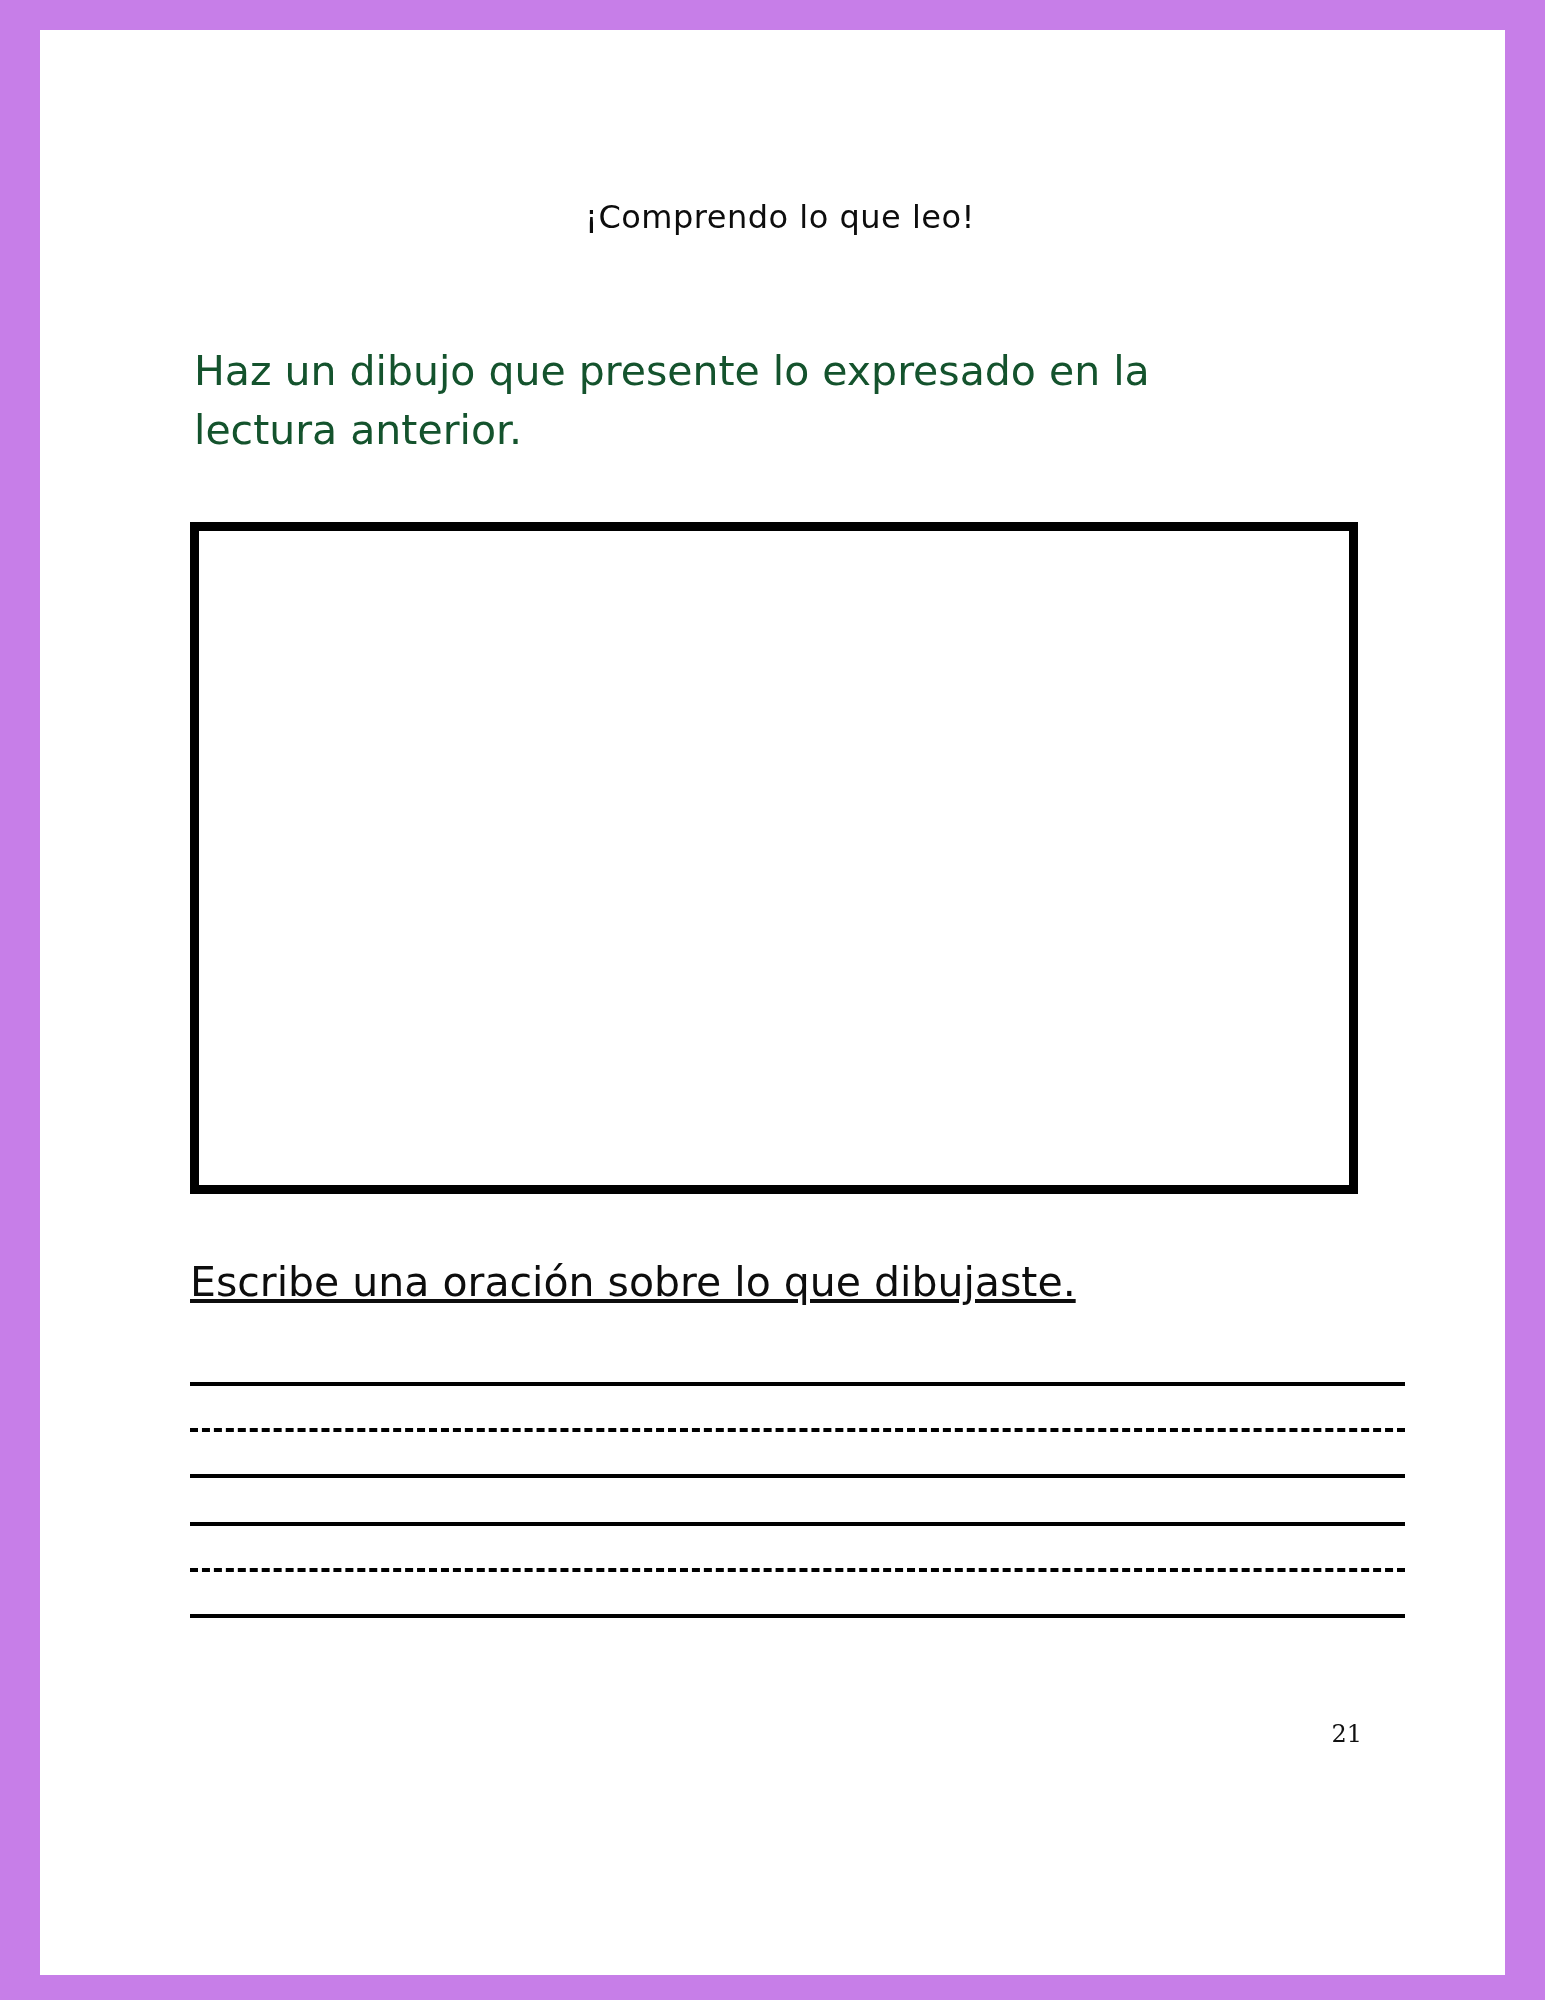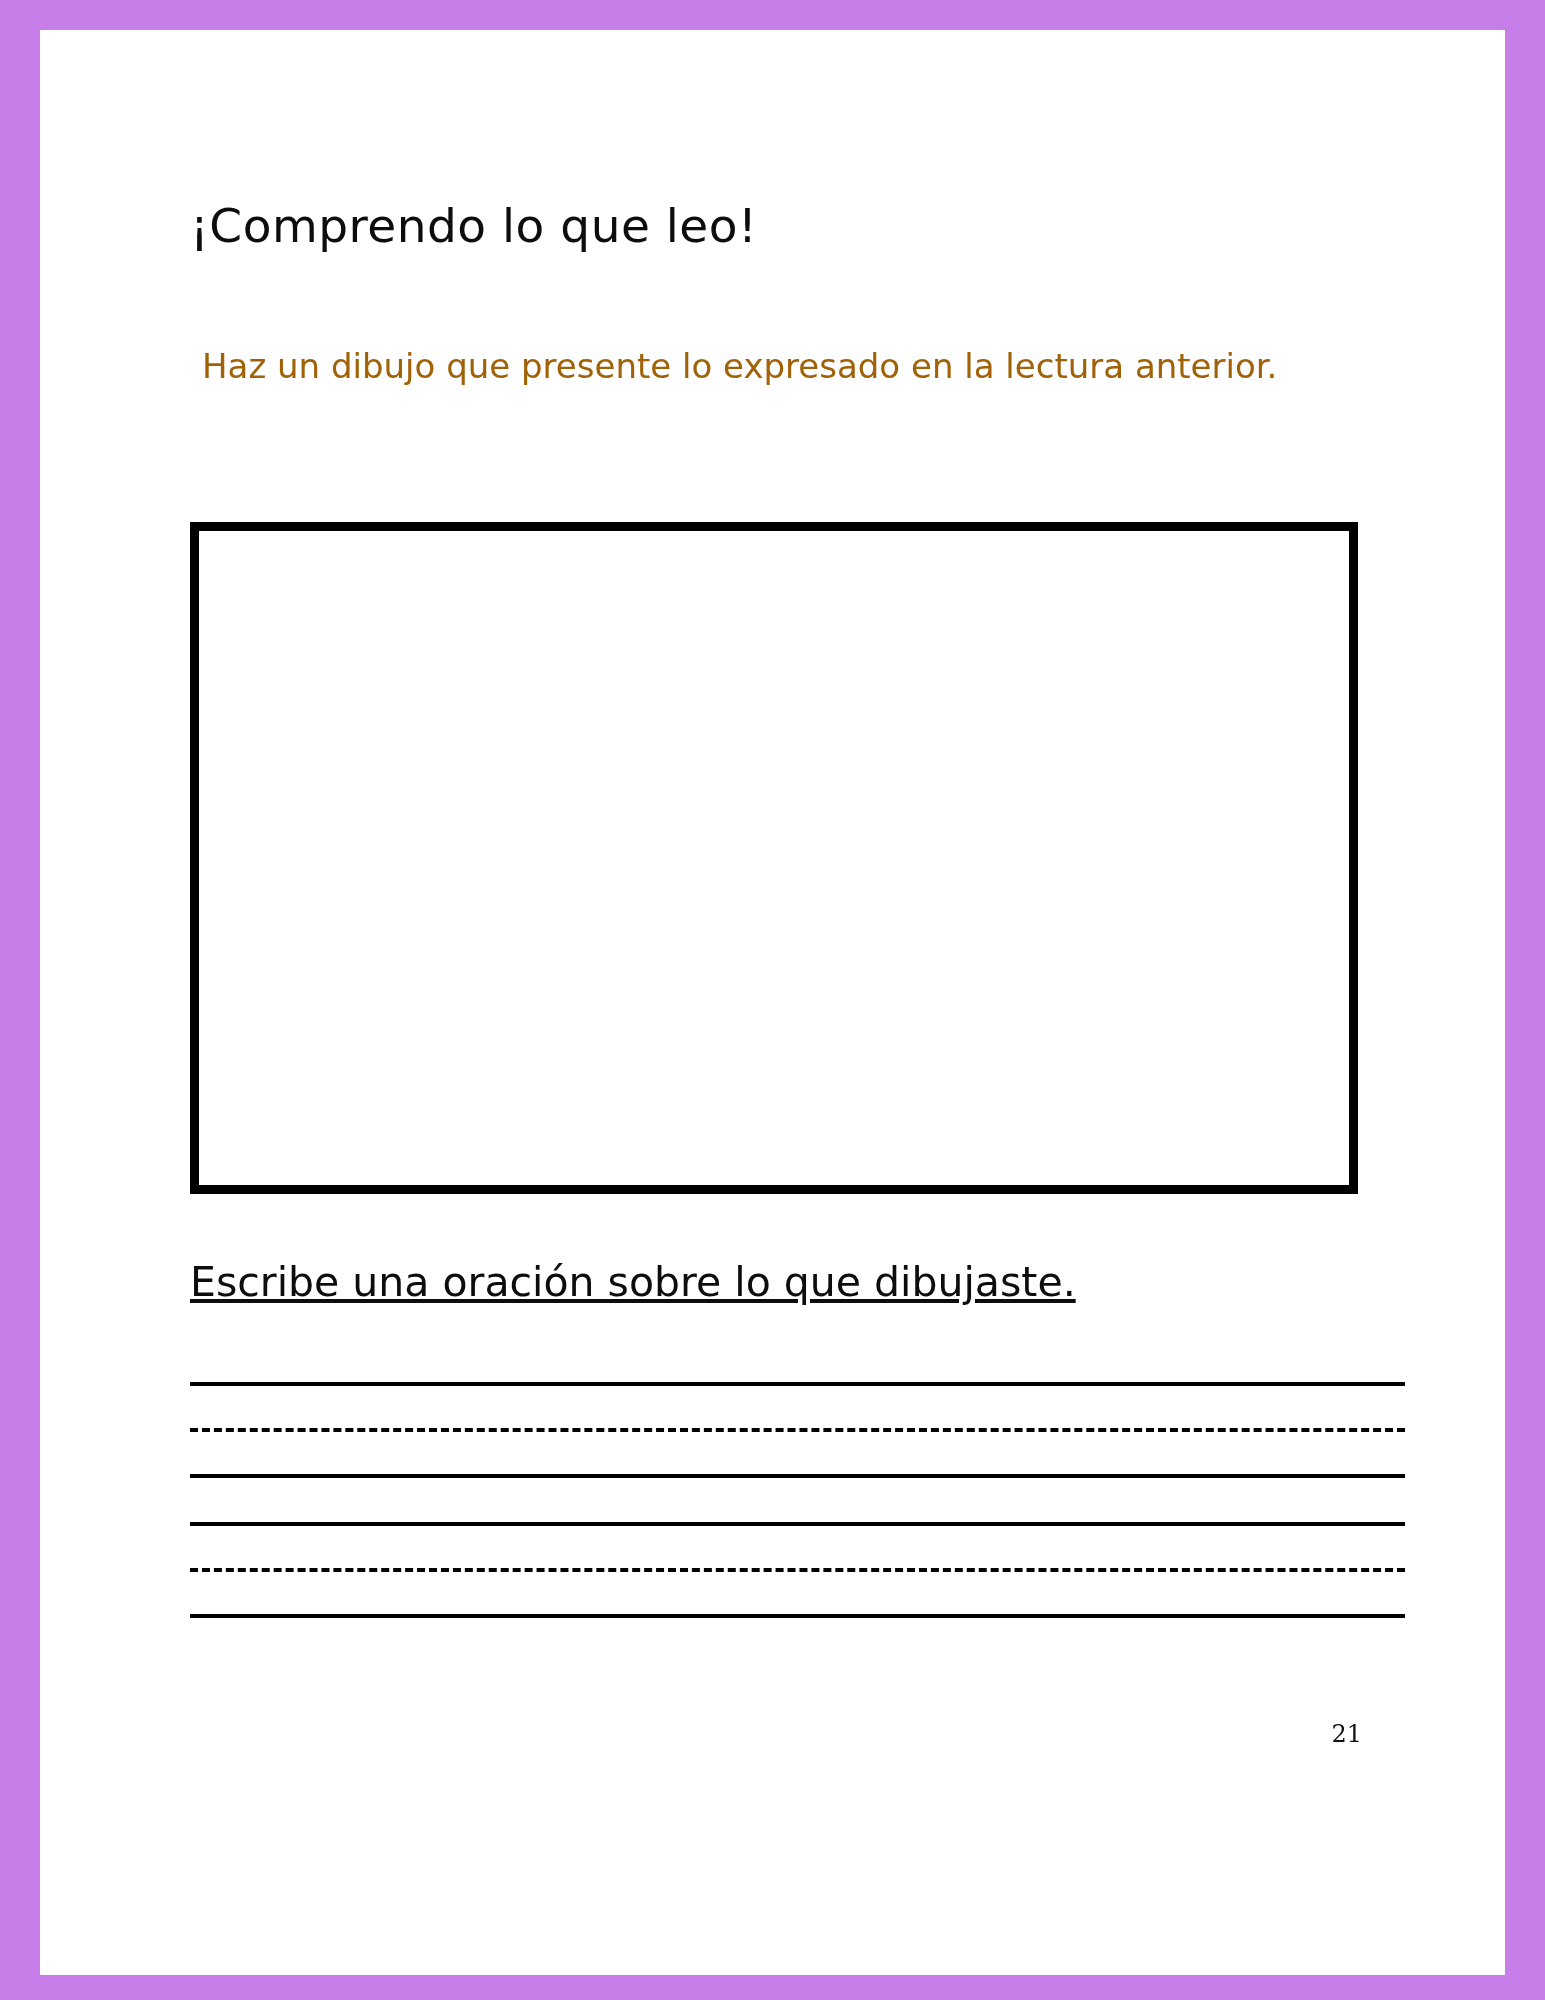--- a/index.html
+++ b/index.html
@@ -41,35 +41,36 @@
     top: 0;
     width: 1180px;
     height: 100%;
   }
 
   .worksheet-title {
     position: absolute;
     top: 168px;
     left: 0;
     width: 1180px;
-    font-size: 47px;
+    text-align: center;
+    font-size: 32px;
     letter-spacing: 0.5px;
     color: #0d0d0d;
     font-family: "DejaVu Sans", sans-serif;
     font-weight: 400;
   }
 
   .instruction-one {
     position: absolute;
     top: 312px;
-    left: 12px;
+    left: 4px;
     width: 1100px;
-    font-size: 34px;
+    font-size: 41px;
     line-height: 1.45;
-    color: #a16207;
+    color: #14532d;
   }
 
   .draw-box {
     position: absolute;
     left: 0;
     top: 492px;
     width: 1168px;
     height: 672px;
     border: 9px solid #000000;
     box-sizing: border-box;

